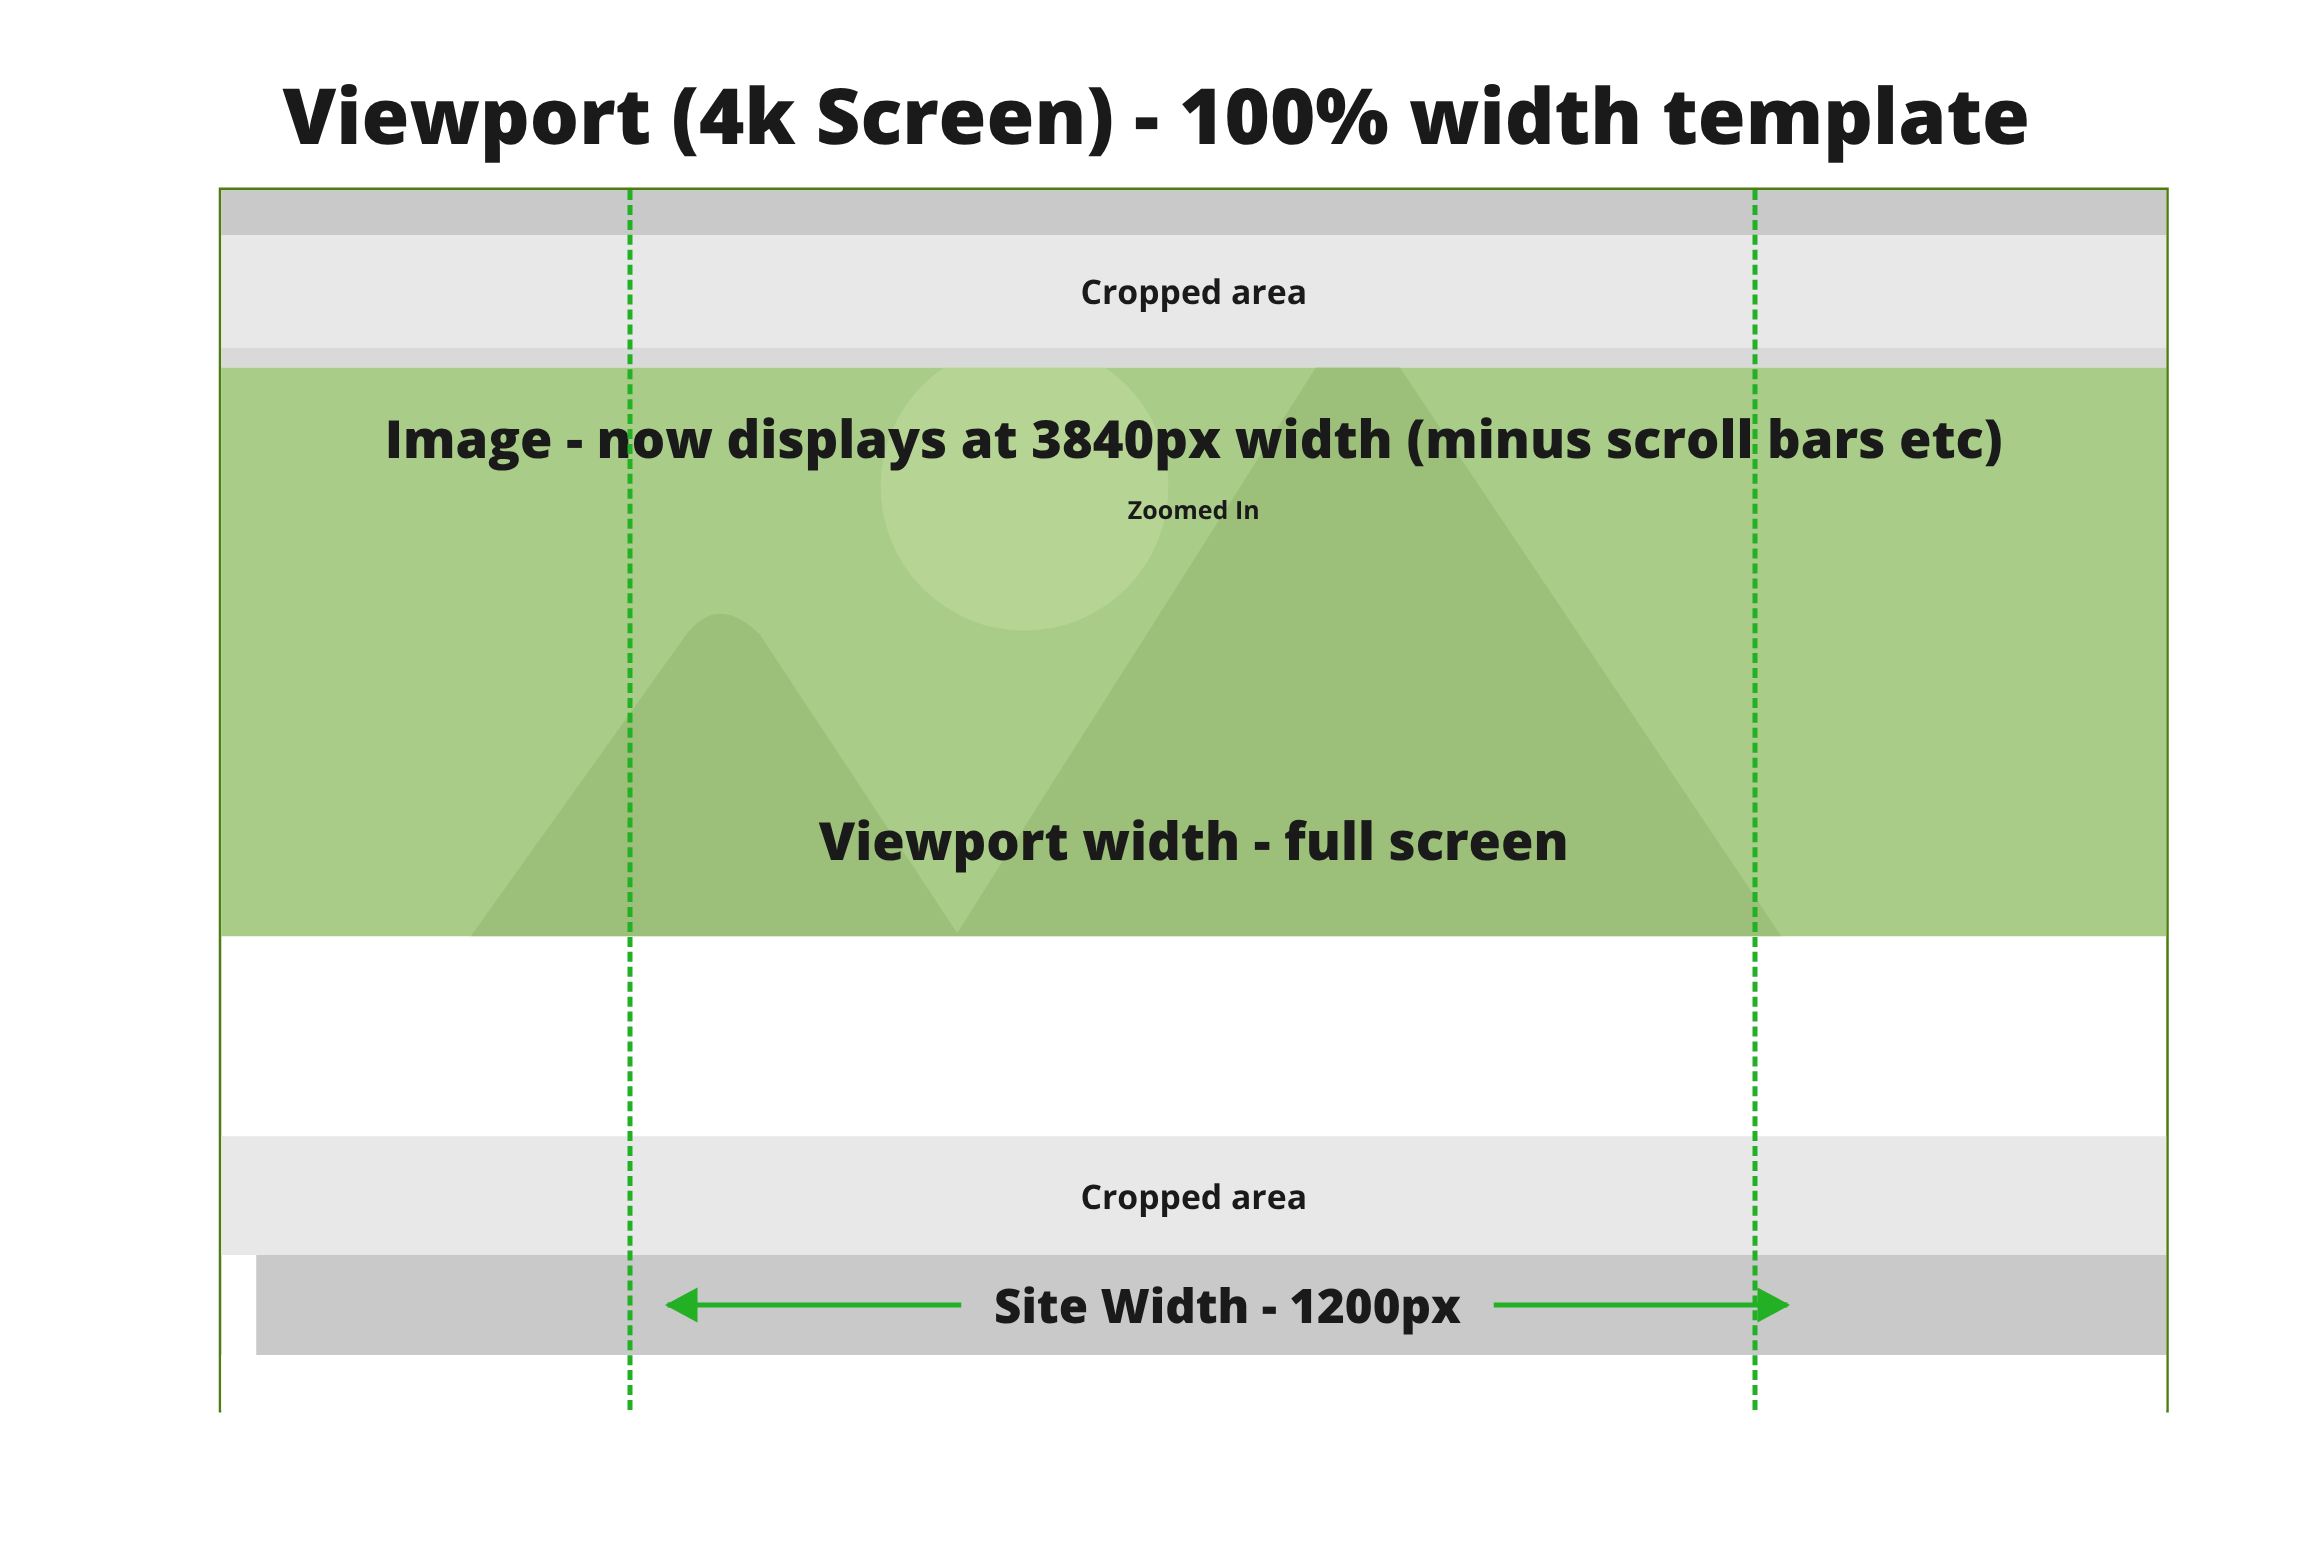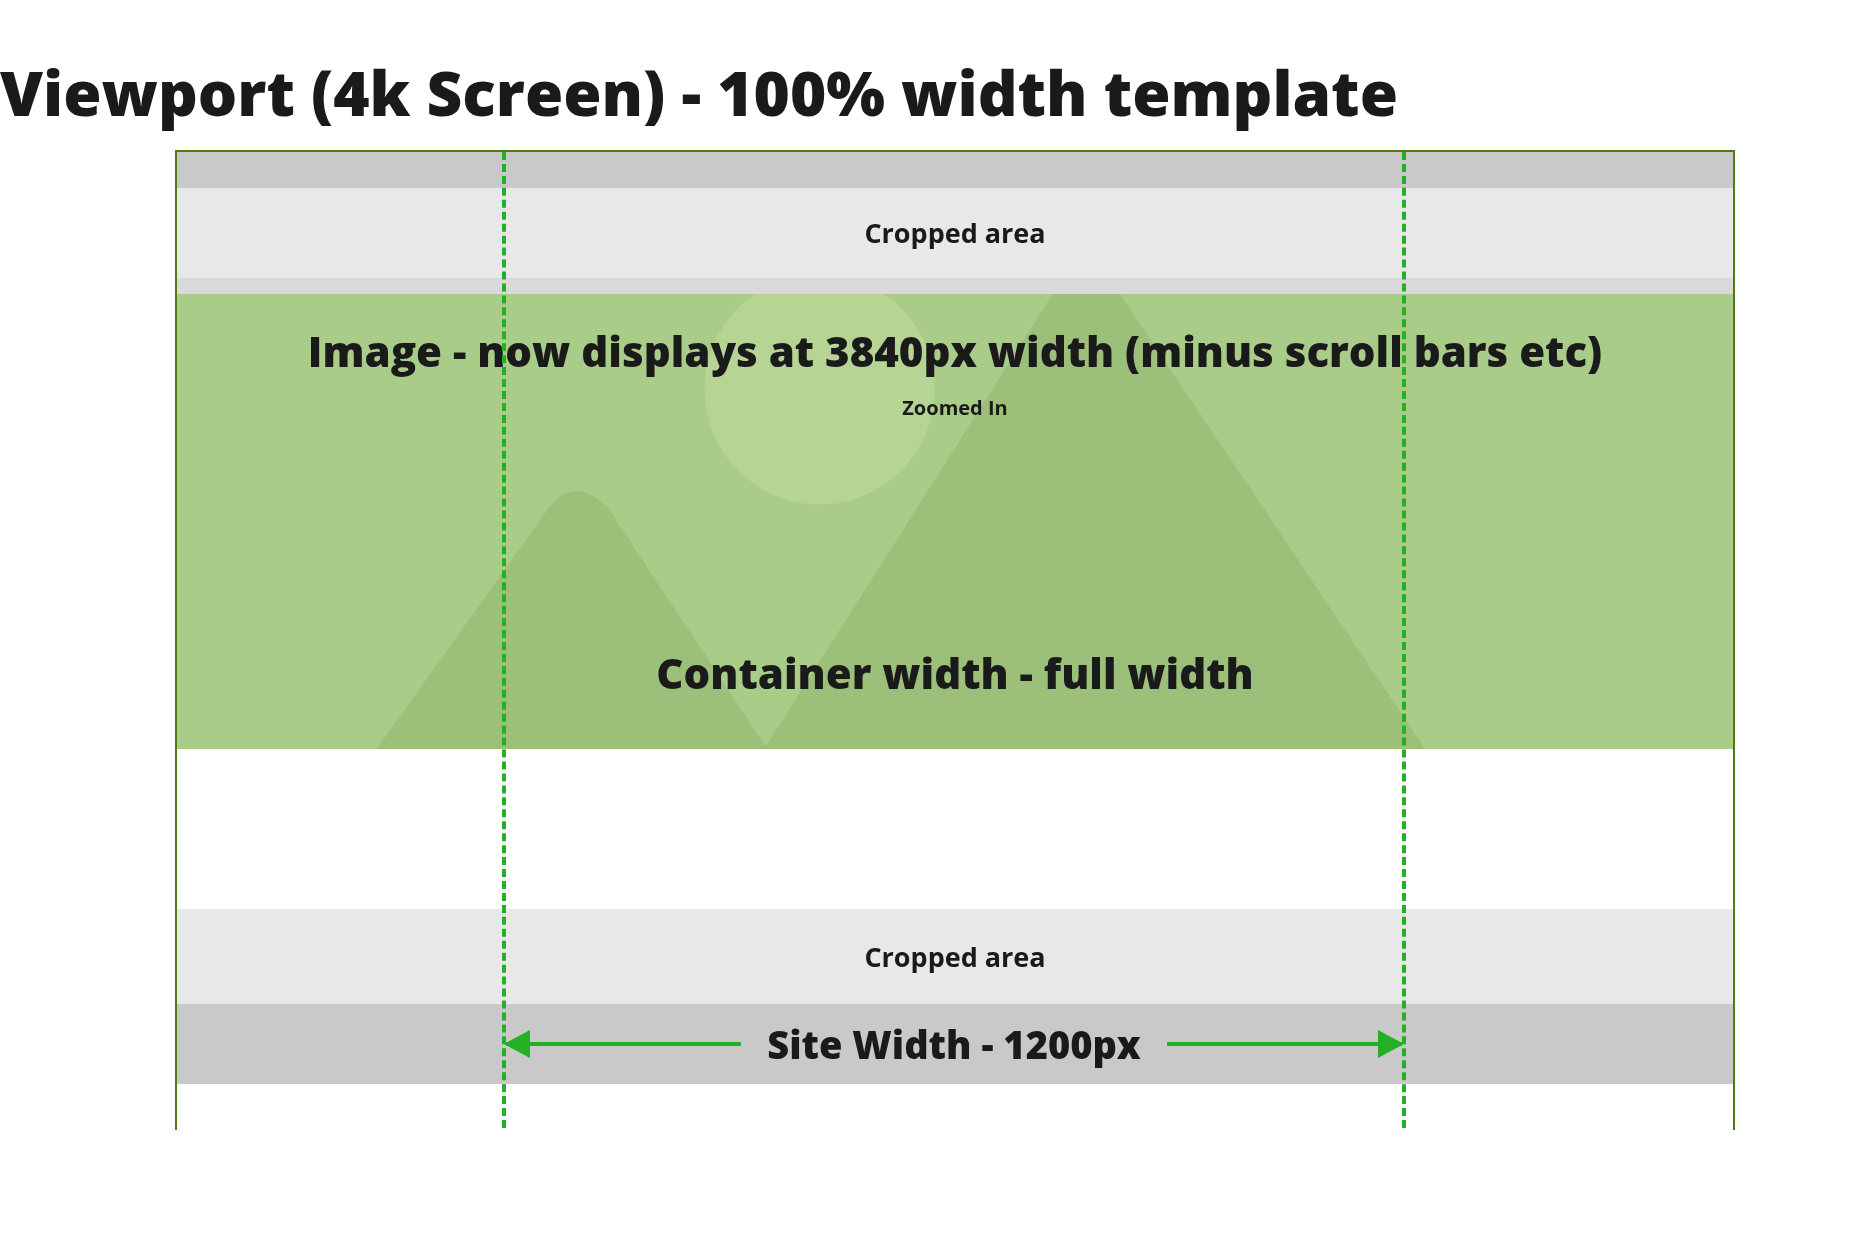--- a/index.html
+++ b/index.html
@@ -4,21 +4,21 @@
 <style>
   * { box-sizing: border-box; margin: 0; padding: 0; }
   html, body { width: 1850px; height: 1233px; background: #ffffff; font-family: "Open Sans", "Segoe UI", Arial, sans-serif; }
 
   .wrap { width: 1850px; height: 1233px; position: relative; }
 
   .title {
     position: absolute;
     top: 50px;
     left: 0; right: 0;
-    text-align: left;
+    text-align: center;
     font-size: 62px;
     font-weight: 800;
     color: #1a1a1a;
   }
 
   
   .viewport {
     position: absolute;
     left: 175px;
     top: 150px;
@@ -29,21 +29,21 @@
     overflow: visible;
   }
 
   
   .band { position: absolute; left: 0; right: 0; }
   .band.top-dark    { top: 0;    height: 36px;  background: #c9c9c9; }
   .band.top-light   { top: 36px; height: 90px;  background: #e8e8e8; text-align:center; }
   .band.top-thin    { top: 126px; height: 16px; background: #d9d9d9; }
   .band.image       { top: 142px; height: 455px; background: #a9cd88; overflow: hidden; }
   .band.bot-light   { top: 757px; height: 95px;  background: #e8e8e8; text-align:center; }
-  .band.bot-dark    { top: 852px; height: 80px;  background: #c9c9c9; }
+  .band.bot-dark    { top: 852px; height: 80px;  background: #c9c9c9; margin-left: 28px; }
   .band.bot-white   { top: 932px; height: 48px;  background: #ffffff; }
 
   .cropped-label {
     font-size: 27px;
     font-weight: 700;
     color: #1a1a1a;
     line-height: 90px;
   }
   .band.bot-light .cropped-label { line-height: 95px; }
 
@@ -152,21 +152,21 @@
                               L 260 280
                               Q 275 260 295 280
                               L 480 560
                               Q 500 590 460 590
                               L 90 590
                               Q 50 590 60 560 Z"></path>
       </svg>
 
       <div class="overlay-text overlay-main">Image - now displays at 3840px width (minus scroll bars etc)</div>
       <div class="overlay-text overlay-zoom">Zoomed In</div>
-      <div class="overlay-text overlay-cont">Container width - full width</div>
+      <div class="overlay-text overlay-cont">Viewport width - full screen</div>
     </div>
 
     <div class="band bot-light">
       <span class="cropped-label">Cropped area</span>
     </div>
 
     <div class="band bot-dark">
       <div class="site-width-inner">
         <div class="sw-arrow left"></div>
         <span class="sw-label">Site Width - 1200px</span>

